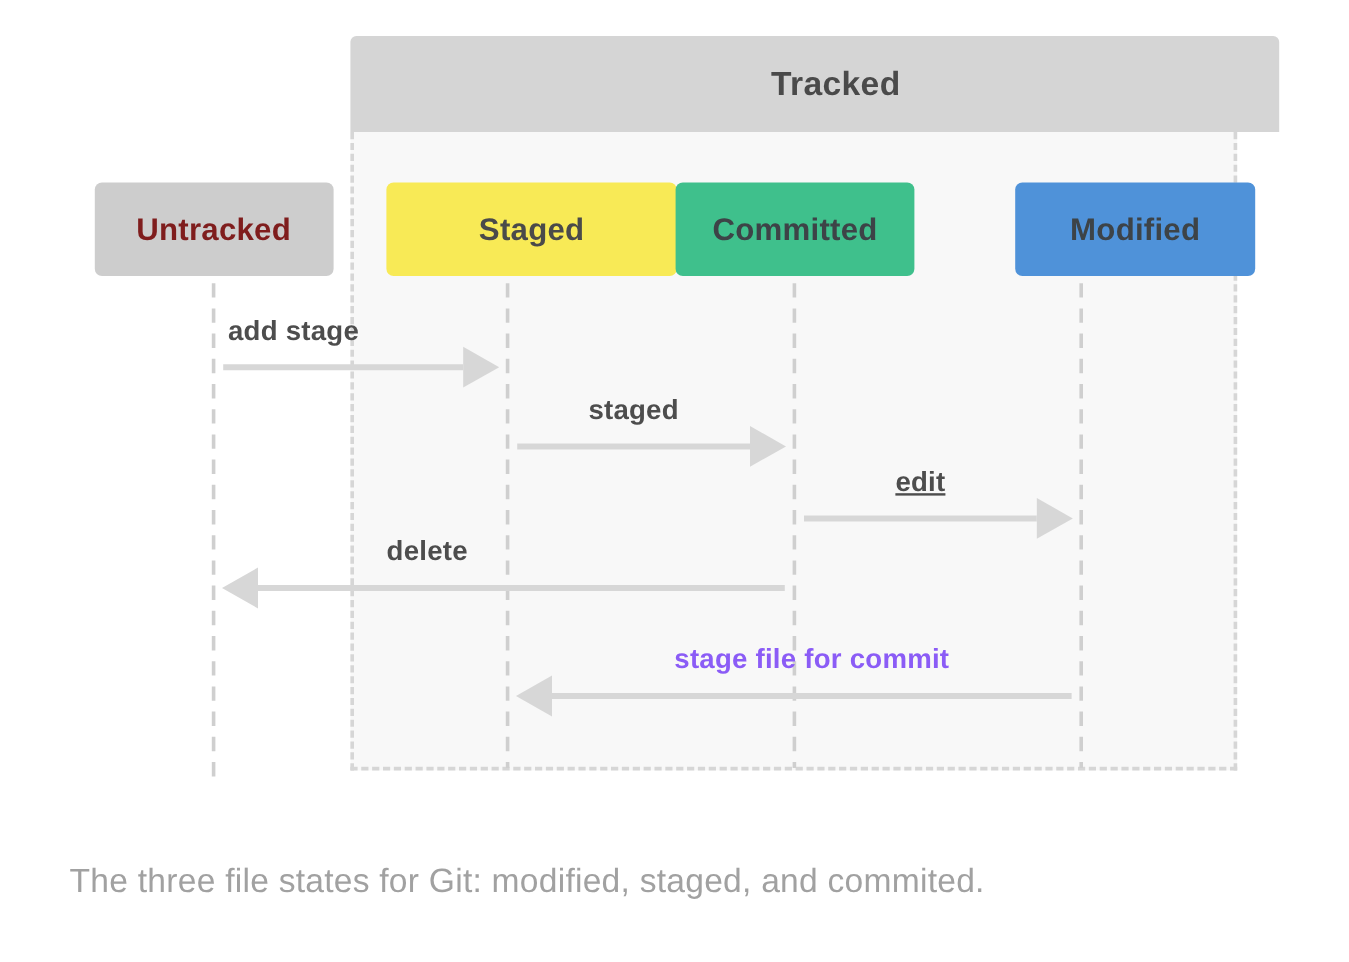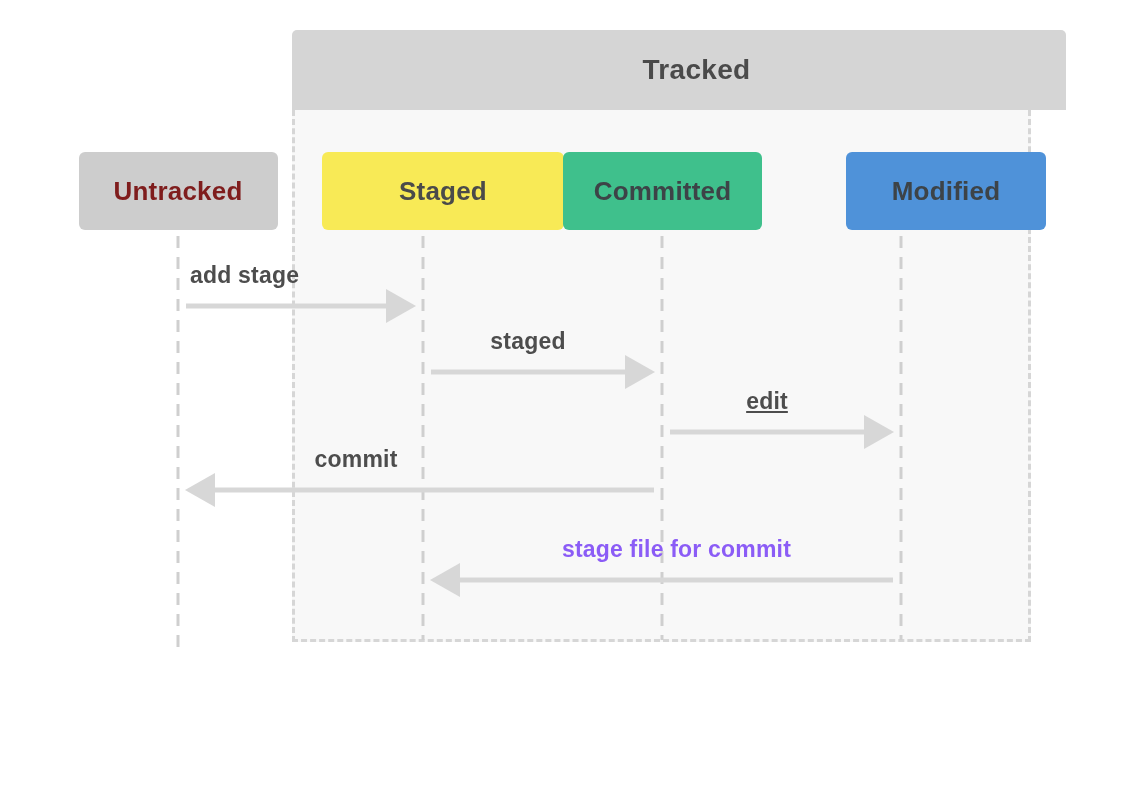--- a/index.html
+++ b/index.html
@@ -84,17 +84,18 @@
   <div id="state-boxes">
       <div class="state-box" style="left: 78.5px; width: 199px; background: rgb(205, 205, 205); color: #7f1d1d;">Untracked</div>
       <div class="state-box" style="left: 322px; width: 242px; background: rgb(248, 234, 86); color: rgb(74, 74, 74);">Staged</div>
       <div class="state-box" style="left: 563px; width: 199px; background: rgb(63, 192, 140); color: rgb(61, 67, 71);">Committed</div>
       <div class="state-box" style="left: 846px; width: 200px; background: rgb(79, 146, 217); color: rgb(61, 67, 71);">Modified</div>
     </div>
   <div id="labels">
       <div class="transition-label" style="top: 262px; color: rgb(77, 77, 77); left: 190px;">add stage</div>
       <div class="transition-label" style="top: 328px; color: rgb(77, 77, 77); left: 528px; transform: translateX(-50%);">staged</div>
       <div class="transition-label" style="top: 388px; color: rgb(77, 77, 77); left: 767px; transform: translateX(-50%); text-decoration: underline;">edit</div>
-      <div class="transition-label" style="top: 446px; color: rgb(77, 77, 77); left: 356px; transform: translateX(-50%);">commit</div>
+      <div class="transition-label" style="top: 446px; color: rgb(77, 77, 77); left: 356px; transform: translateX(-50%);">delete</div>
       <div class="transition-label" style="top: 536px; color: #8b5cf6; left: 676.5px; transform: translateX(-50%);">stage file for commit</div>
     </div>
 
+  <div class="caption">The three file states for Git: modified, staged, and commited.</div>
 </div>
 
 </body></html>

